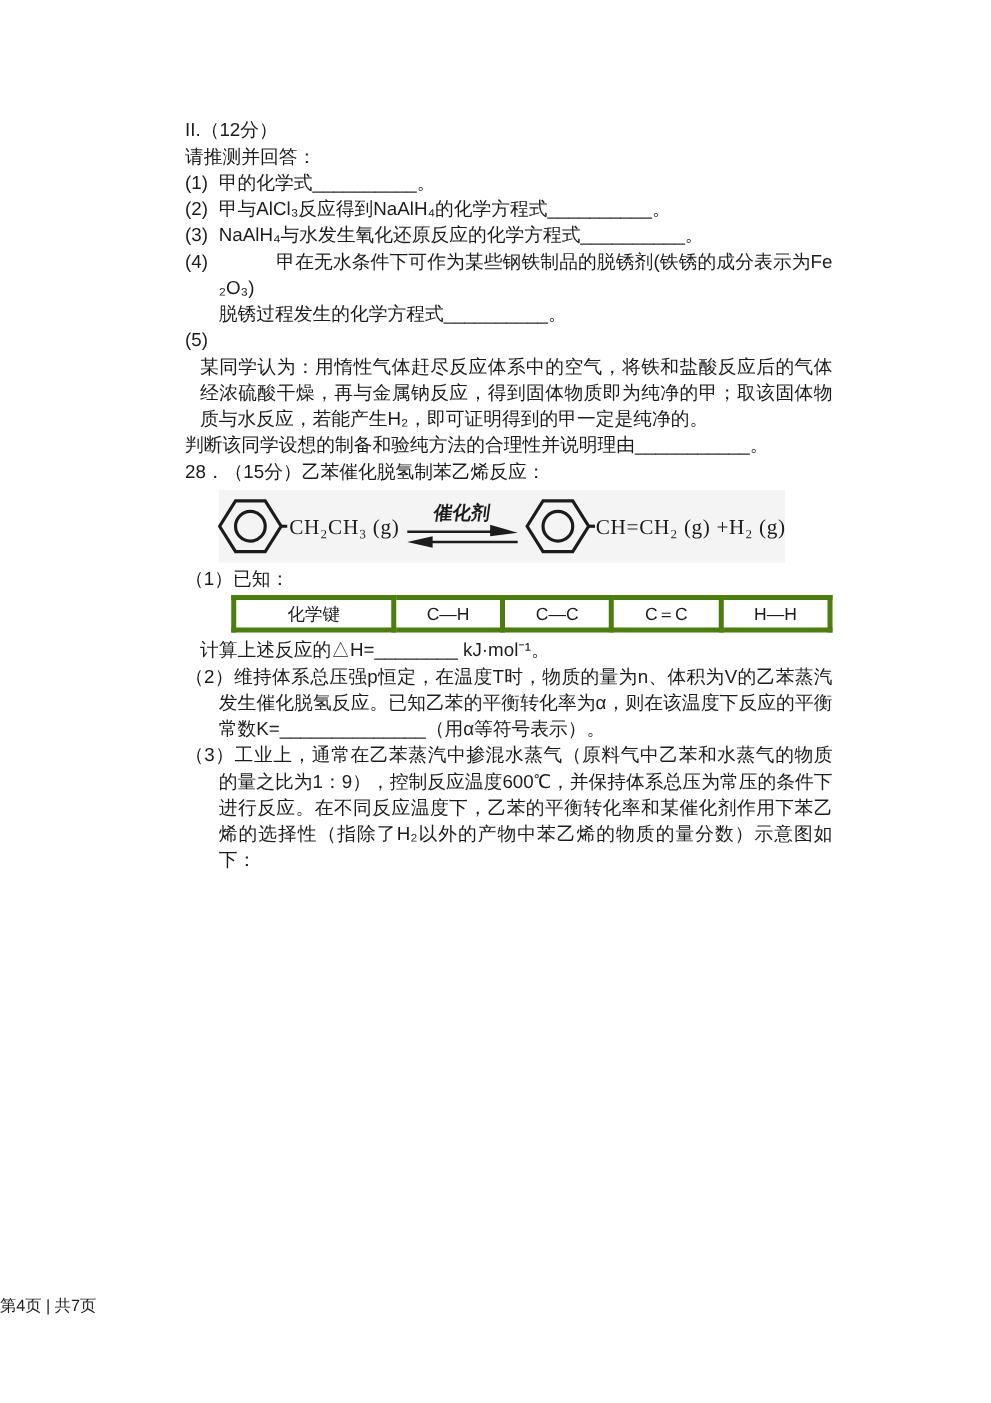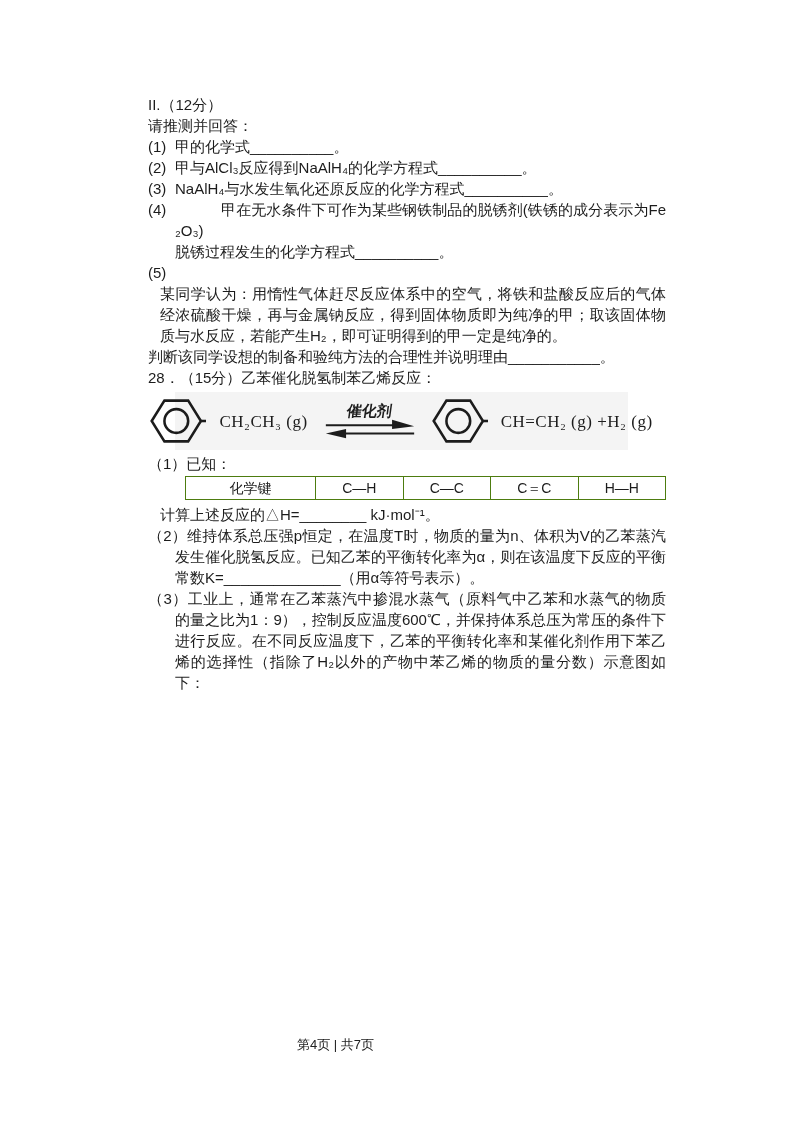--- a/index.html
+++ b/index.html
@@ -13,43 +13,43 @@
   }
   .line { white-space:nowrap; }
   .para, .sub, .item, .cont { word-break:break-all; }
   .item { padding-left:27px; text-indent:-27px; }
   .mk { display:inline-block; width:27px; text-indent:0; }
   .gap4 { margin-left:46px; }
   .cont { margin-left:27px; }
   .sub { margin-left:12px; }
   .equation {
     margin:4px 0 3px 27px; width:453px; height:58px; background:#f4f4f4;
-    display:flex; align-items:center; justify-content:center; gap:13px;
+    display:flex; align-items:center; justify-content:center; gap:1px;
     font-family:"Liberation Serif", serif; font-size:17px; white-space:nowrap;
     text-indent:0; text-align:left;
   }
   .benz { width:56px; height:46px; flex:0 0 auto; }
   .eqt { letter-spacing:0.5px; }
   .arrows { display:inline-flex; flex-direction:column; align-items:center; width:94px; flex:0 0 auto; margin:0 2px; }
   .cat { font-family:"Liberation Sans", sans-serif; font-weight:bold; font-size:15px; line-height:16px; transform:skewX(-8deg); }
   .arr { width:92px; height:20px; }
   .btable {
     border-collapse:collapse; margin:2px 0 4px 37px;
     font-size:14px; line-height:18px; text-indent:0;
   }
   .btable th, .btable td {
-    border:1px solid #4d7c0f; text-align:center; font-weight:normal;
+    border:4px solid #4d7c0f; text-align:center; font-weight:normal;
     height:22px; padding:0 4px;
   }
   .btable .c0 { width:122px; }
   .btable .c  { width:79px; }
   .calc { margin-left:12px; }
   .footer {
     position:absolute; left:0; top:1036px; width:671px;
-    text-align:center; font-size:13px; color:#222222;
+    text-align:left; font-size:13px; color:#222222;
   }
   svg { display:block; }
 </style>
 </head>
 <body>
 
 <div class="content">
 
   <div class="line">II.（12分）</div>
 

